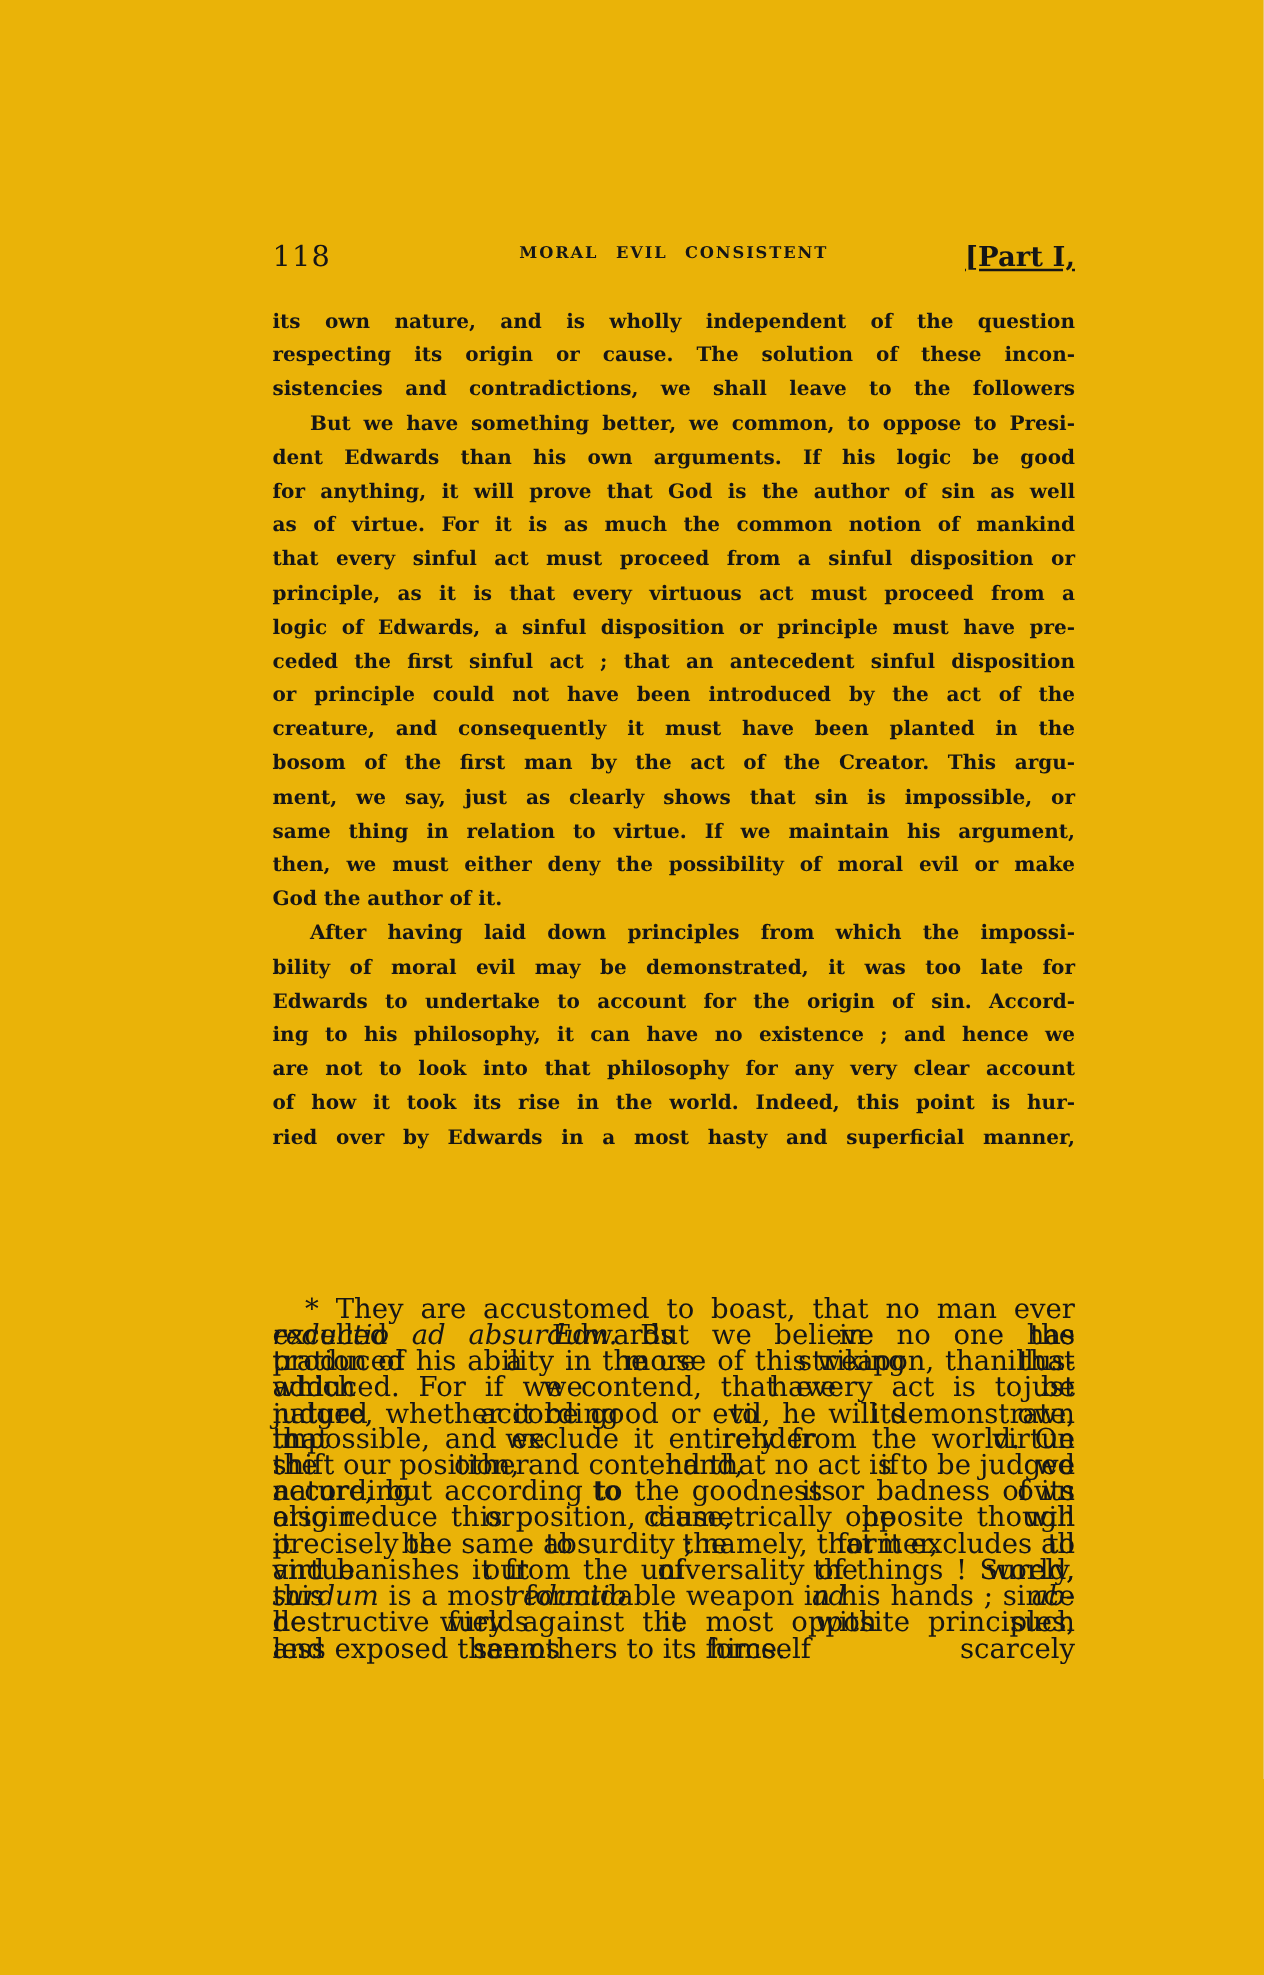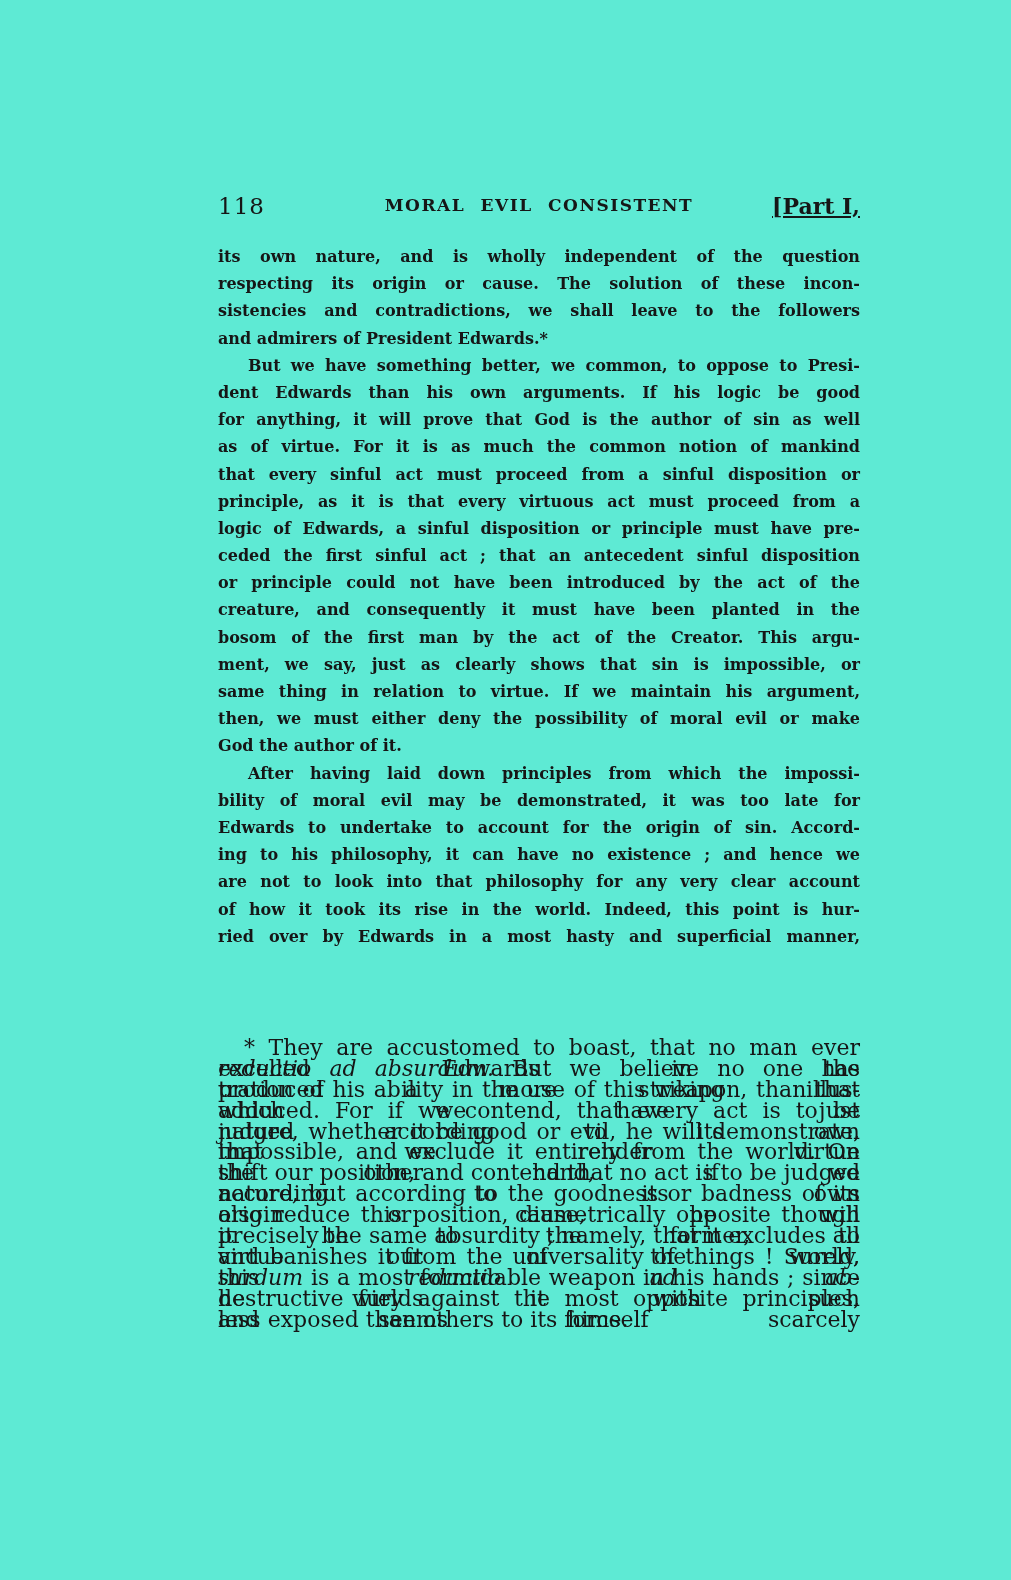--- a/index.html
+++ b/index.html
@@ -4,21 +4,21 @@
 <style>
   html, body {
     margin: 0;
     padding: 0;
     background: #e8e8e8;
   }
   .page {
     position: relative;
     width: 1011px;
     height: 1580px;
-    background: #5eead4;
+    background: #eab308;
     color: #161616;
     font-family: "DejaVu Serif", "Liberation Serif", serif;
     overflow: hidden;
   }
   
   .running-header {
     position: absolute;
     left: 218px;
     top: 193px;
     width: 642px;
@@ -30,21 +30,21 @@
     top: 0;
     font-size: 23px;
     letter-spacing: 1px;
   }
   .header-title {
     position: absolute;
     left: 0;
     right: 0;
     top: 2px;
     text-align: center;
-    font-size: 17px;
+    font-size: 13px;
     letter-spacing: 1.5px;
     word-spacing: 8px;
     font-weight: 600;
   }
   .header-part {
     position: absolute;
     right: 0;
     top: 0;
     font-size: 22px;
     font-weight: 700;
@@ -103,21 +103,20 @@
     <span class="page-number">118</span>
     <span class="header-title">MORAL EVIL CONSISTENT</span>
     <span class="header-part">[Part I,</span>
   </div>
 
   <div class="main-text">
       <div>
         <div class="line">its own nature, and is wholly independent of the question</div>
         <div class="line">respecting its origin or cause.  The solution of these incon-</div>
         <div class="line">sistencies and contradictions, we shall leave to the followers</div>
-        <div class="line last">and admirers of President Edwards.*</div>
       </div>
       <div>
         <div class="line indent">But we have something better, we common, to oppose to Presi-</div>
         <div class="line">dent Edwards than his own arguments.  If his logic be good</div>
         <div class="line">for anything, it will prove that God is the author of sin as well</div>
         <div class="line">as of virtue.  For it is as much the common notion of mankind</div>
         <div class="line">that every sinful act must proceed from a sinful disposition or</div>
         <div class="line">principle, as it is that every virtuous act must proceed from a</div>
         <div class="line">logic of Edwards, a sinful disposition or principle must have pre-</div>
         <div class="line">ceded the first sinful act ;  that an antecedent sinful disposition</div>

